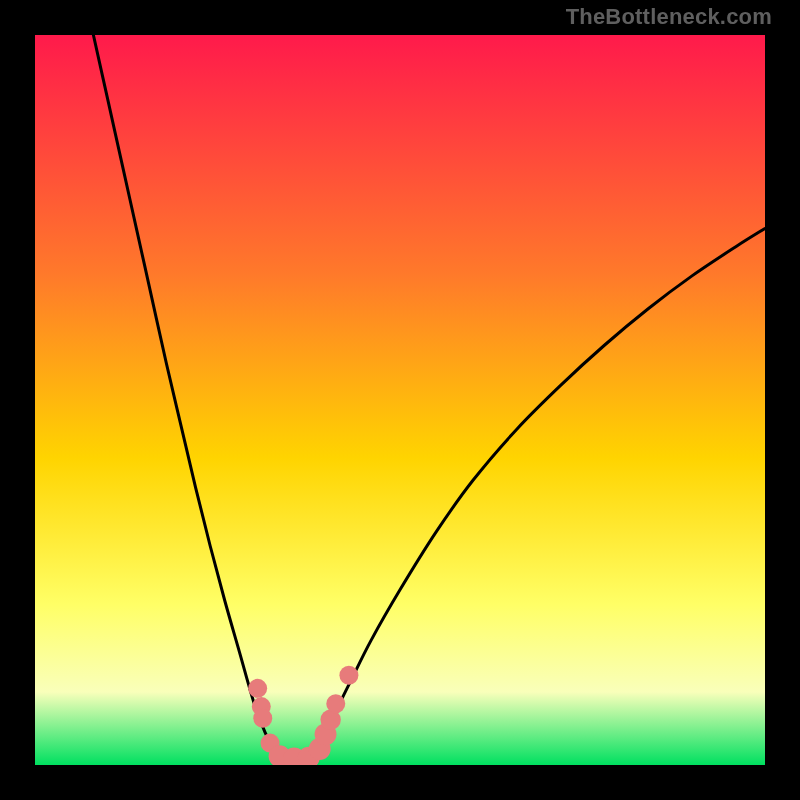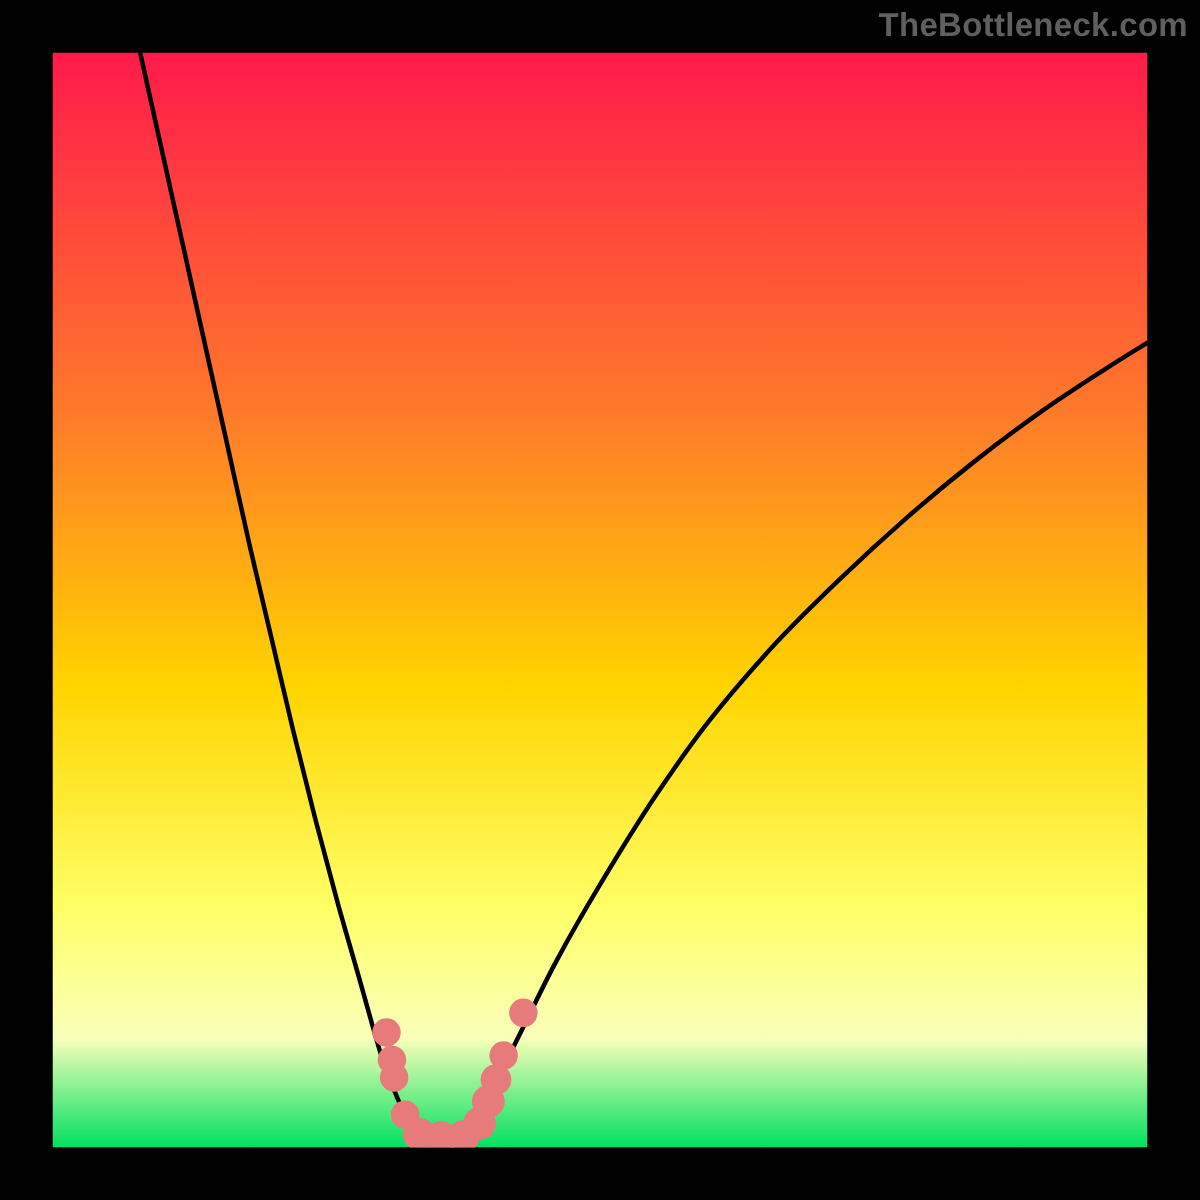--- a/index.html
+++ b/index.html
@@ -6,21 +6,21 @@
   html, body { width: 800px; height: 800px; overflow: hidden; background: #000; }
   .frame {
     position: relative;
     width: 800px;
     height: 800px;
     background: #000;
   }
   .watermark {
     position: absolute;
     top: 4px;
-    right: 8px;
+    right: 28px;
     font-family: Arial, Helvetica, sans-serif;
     font-size: 22px;
     font-weight: bold;
     color: #5f5f5f;
     letter-spacing: 0.2px;
     z-index: 10;
   }
   .plot-area {
     position: absolute;
     left: 35px;

